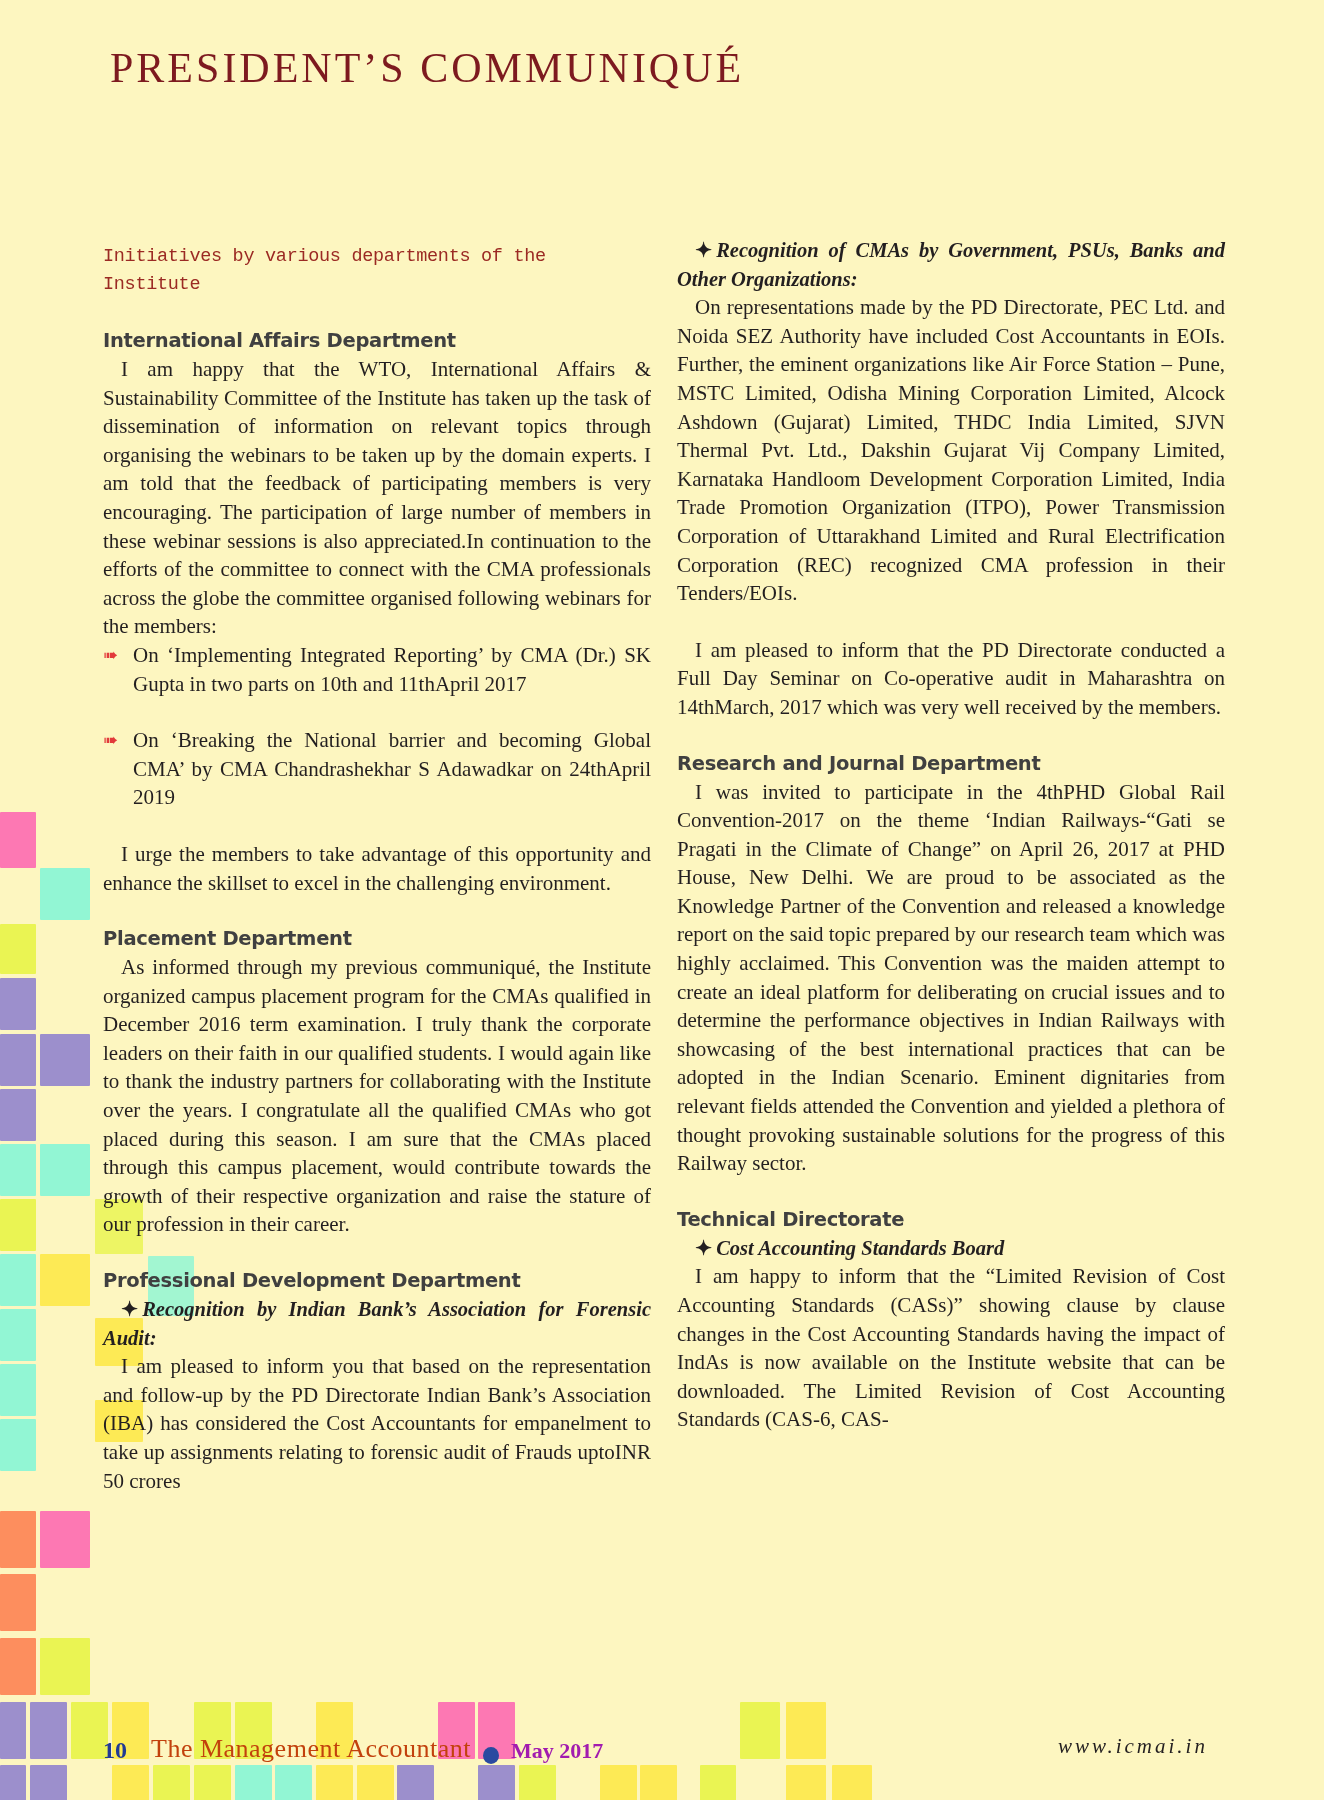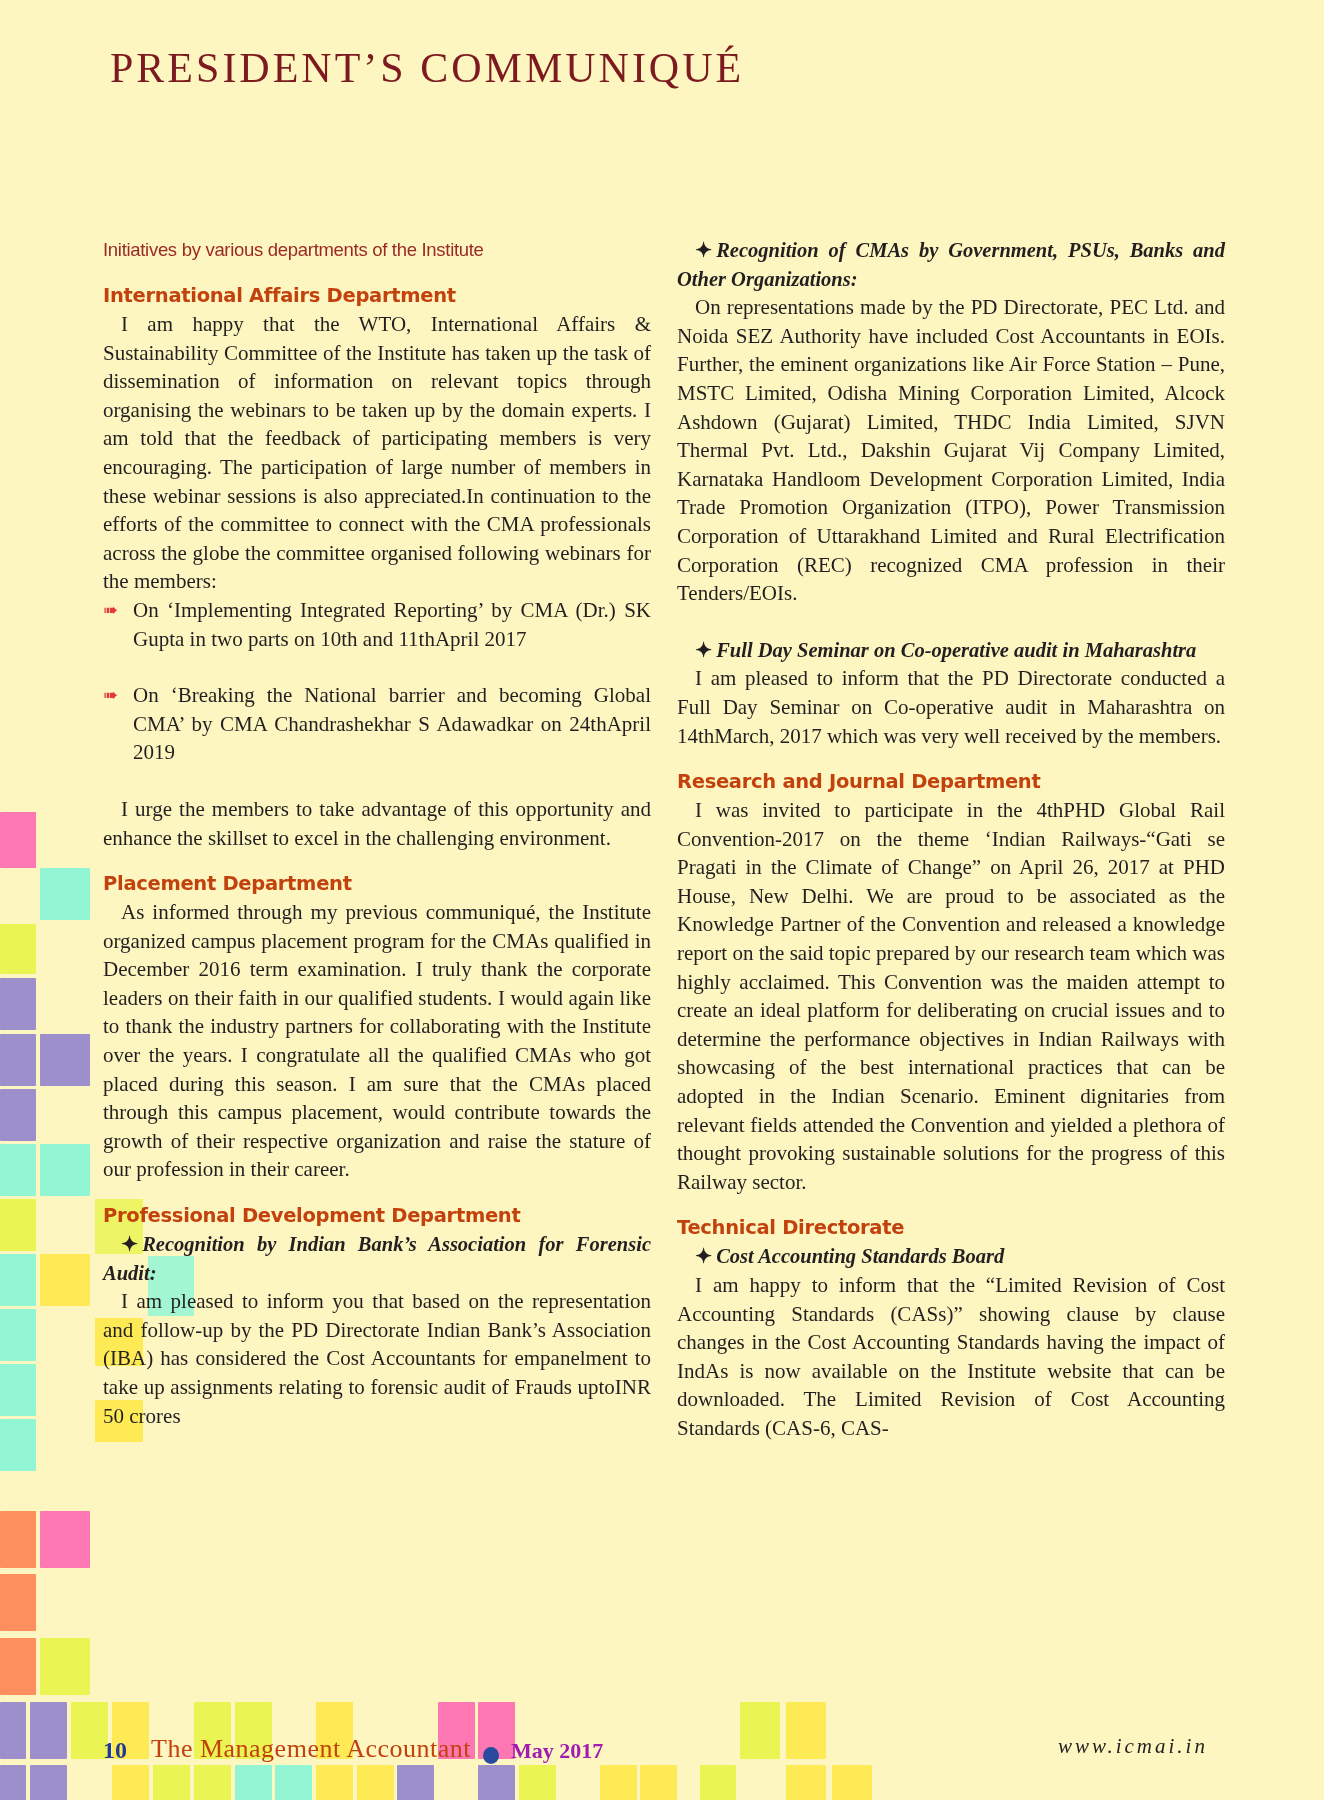--- a/index.html
+++ b/index.html
@@ -28,26 +28,26 @@
   #col-right { left: 677px; }
   p, .line { margin: 0; }
   .body {
     font-family: "Liberation Serif", serif;
     font-size: 21px; line-height: 28.6px; text-align: justify;
     text-align-last: auto; hyphens: none;
   }
   .indent { text-indent: 18px; }
   .section-head {
     font-family: "DejaVu Sans", sans-serif; font-weight: bold;
-    color: #c2410c; font-size: 19.5px; line-height: 28px; margin-top: 4px;
+    color: #404040; font-size: 19.5px; line-height: 28px; margin-top: 14px;
     letter-spacing: -0.3px;
   }
   .subtitle-red {
-    font-family: Liberation Sans, sans-serif; color: #9b2a23; font-size: 18.5px;
-    line-height: 28px; margin-top: 0; letter-spacing: -0.3px;
+    font-family: Liberation Mono, monospace; color: #9b2a23; font-size: 18.5px;
+    line-height: 28px; margin-top: 7px; letter-spacing: -0.3px;
   }
   .sub-head {
     font-family: "Liberation Serif", serif; font-weight: bold; font-style: italic;
     font-size: 20.5px; line-height: 28.6px; text-align: justify;
   }
   .star { font-style: normal; margin-left: 18px; margin-right: 4px; }
   .bullet { display: flex; font-family: "Liberation Serif", serif; font-size: 21px; line-height: 28.6px; }
   .bullet .arrow { color: #e23a3a; width: 30px; flex: none; font-size: 18px; }
   .bullet .btxt { flex: 1; text-align: justify; }
   .gap { height: 28px; }
@@ -147,21 +147,20 @@
   <div class="section-head">Professional Development Department</div>
   <p class="sub-head"><span class="star">✦</span><span>Recognition by Indian Bank’s Association for Forensic Audit:</span></p>
   <p class="body indent">I am pleased to inform you that based on the representation and follow-up by the PD Directorate Indian Bank’s Association (IBA) has considered the Cost Accountants for empanelment to take up assignments relating to forensic audit of Frauds uptoINR 50 crores</p>
 </div>
 
 <div class="col" id="col-right">
   <p class="sub-head"><span class="star">✦</span><span>Recognition of CMAs by Government, PSUs, Banks and Other Organizations:</span></p>
   <p class="body indent">On representations made by the PD Directorate, PEC Ltd. and Noida SEZ Authority have included Cost Accountants in EOIs. Further, the eminent organizations like Air Force Station – Pune, MSTC Limited, Odisha Mining Corporation Limited, Alcock Ashdown (Gujarat) Limited, THDC India Limited, SJVN Thermal Pvt. Ltd., Dakshin Gujarat Vij Company Limited, Karnataka Handloom Development Corporation Limited, India Trade Promotion Organization (ITPO), Power Transmission Corporation of Uttarakhand Limited and Rural Electrification Corporation (REC) recognized CMA profession in their Tenders/EOIs.</p>
 
   <div class="gap"></div>
-  <p class="sub-head"><span class="star">✦</span><span>Full Day Seminar on Co-operative audit in Maharashtra</span></p>
   <p class="body indent">I am pleased to inform that the PD Directorate conducted a Full Day Seminar on Co-operative audit in Maharashtra on 14thMarch, 2017 which was very well received by the members.</p>
 
   <div class="gap-s"></div>
   <div class="section-head">Research and Journal Department</div>
   <p class="body indent">I was invited to participate in the 4thPHD Global Rail Convention-2017 on the theme ‘Indian Railways-“Gati se Pragati in the Climate of Change” on April 26, 2017 at PHD House, New Delhi. We are proud to be associated as the Knowledge Partner of the Convention and released a knowledge report on the said topic prepared by our research team which was highly acclaimed. This Convention was the maiden attempt to create an ideal platform for deliberating on crucial issues and to determine the performance objectives in Indian Railways with showcasing of the best international practices that can be adopted in the Indian Scenario. Eminent dignitaries from relevant fields attended the Convention and yielded a plethora of thought provoking sustainable solutions for the progress of this Railway sector.</p>
 
   <div class="gap-s"></div>
   <div class="section-head">Technical Directorate</div>
   <p class="sub-head"><span class="star">✦</span><span>Cost Accounting Standards Board</span></p>
   <p class="body indent">I am happy to inform that the “Limited Revision of Cost Accounting Standards (CASs)” showing clause by clause changes in the Cost Accounting Standards having the impact of IndAs is now available on the Institute website that can be downloaded. The Limited Revision of Cost Accounting Standards (CAS-6, CAS-</p>

